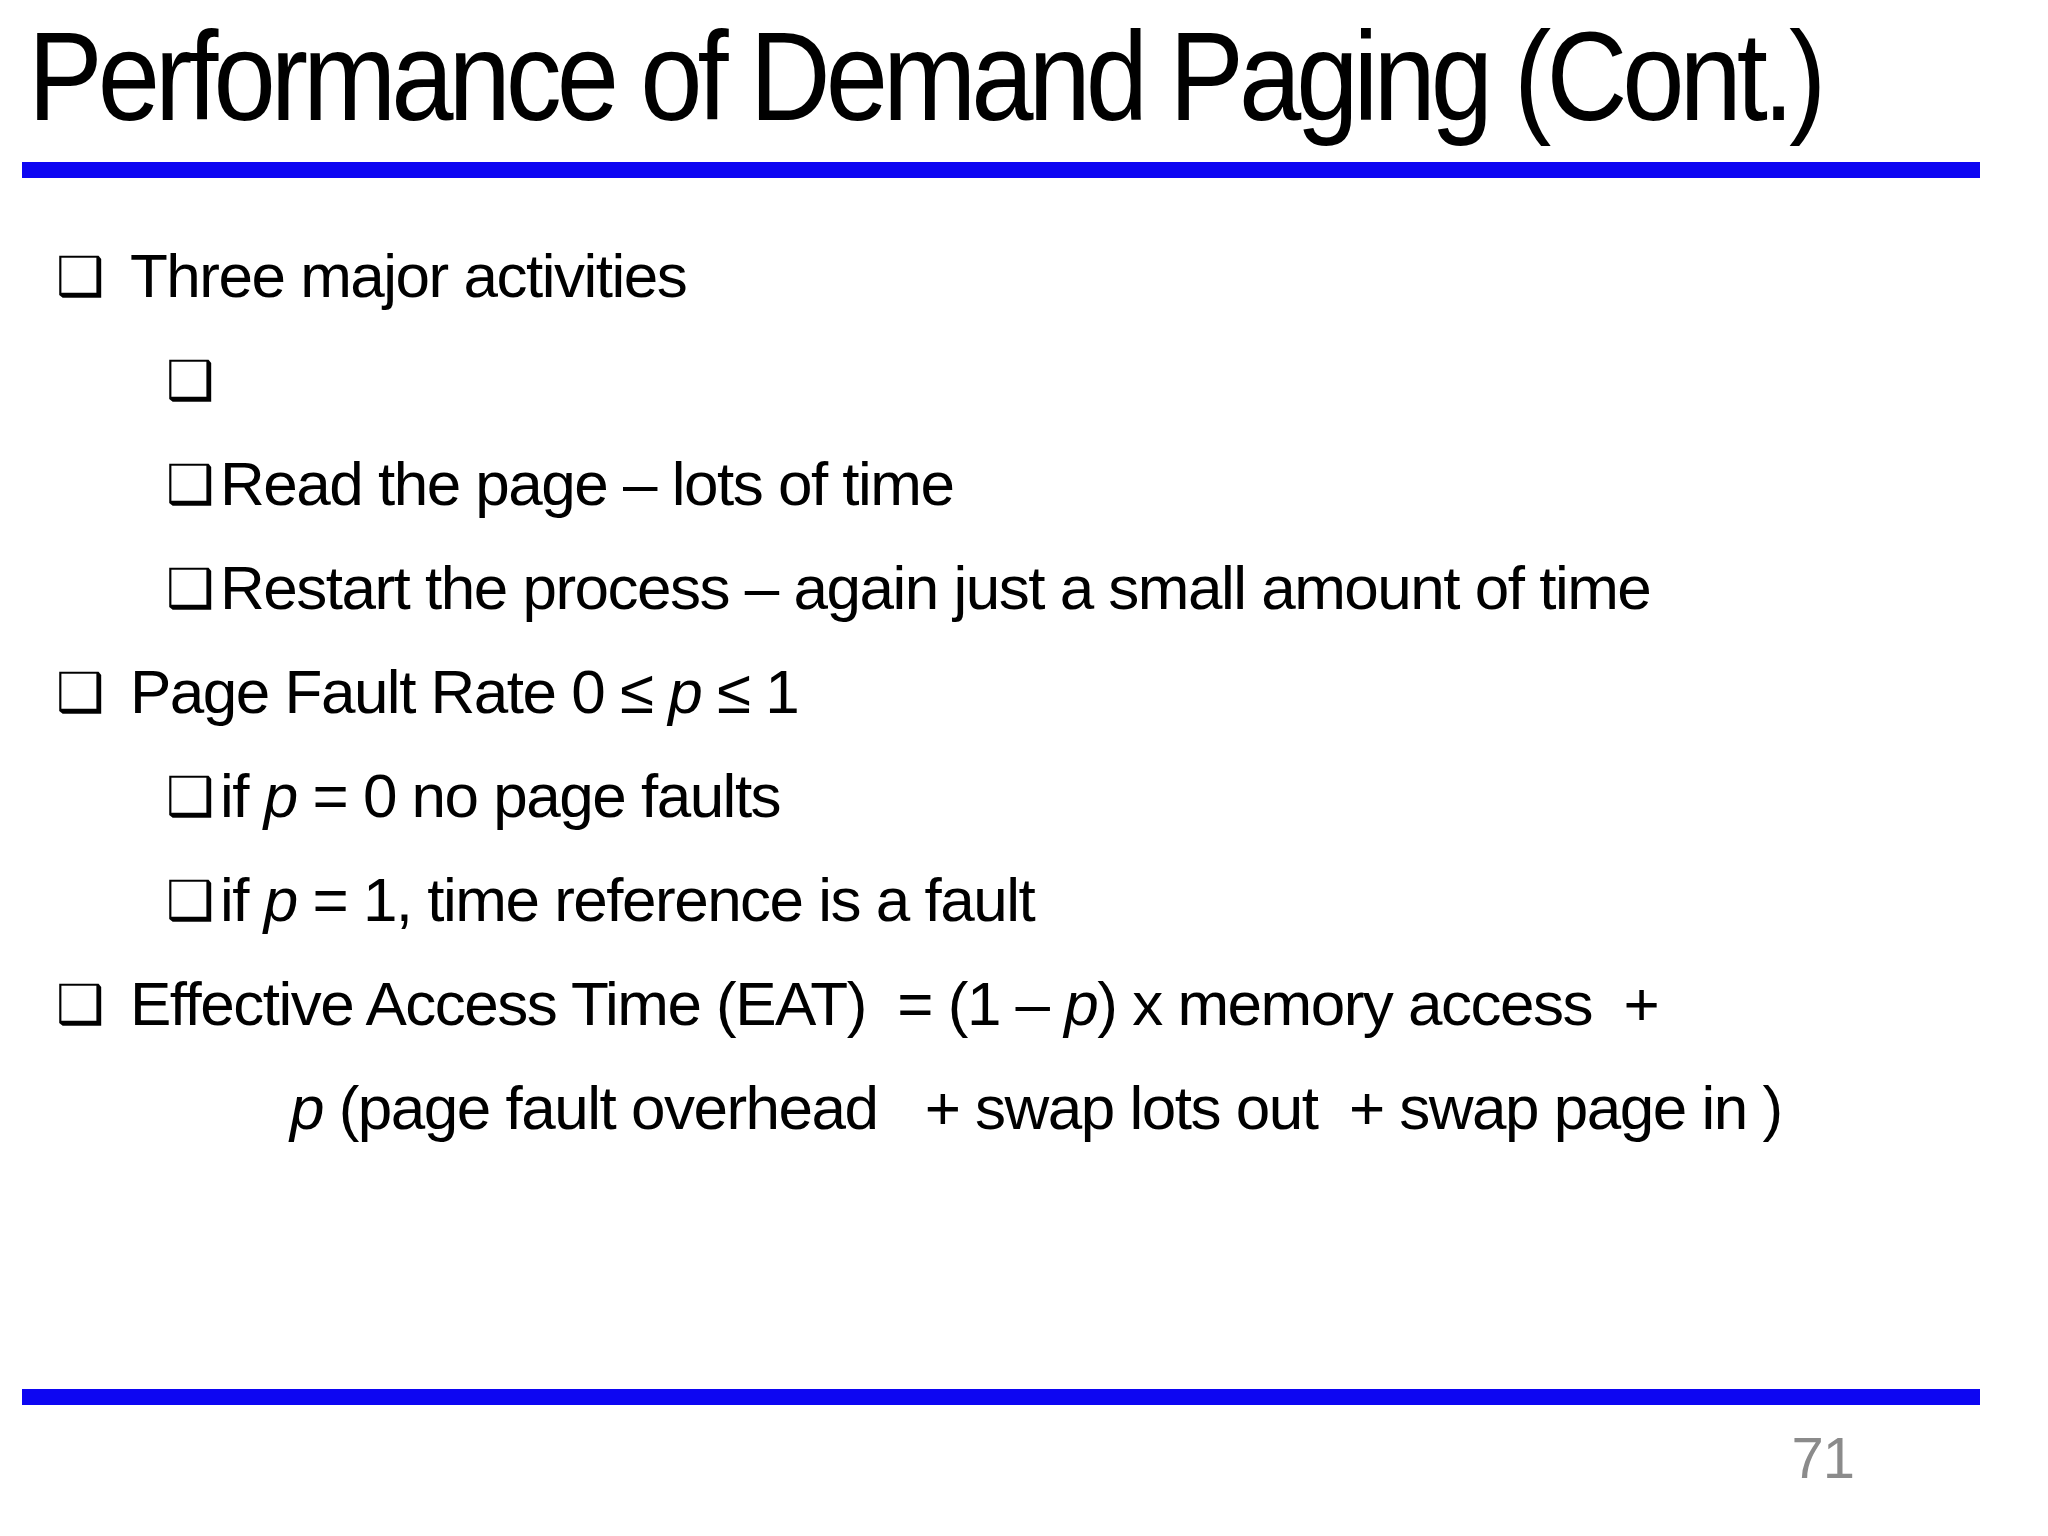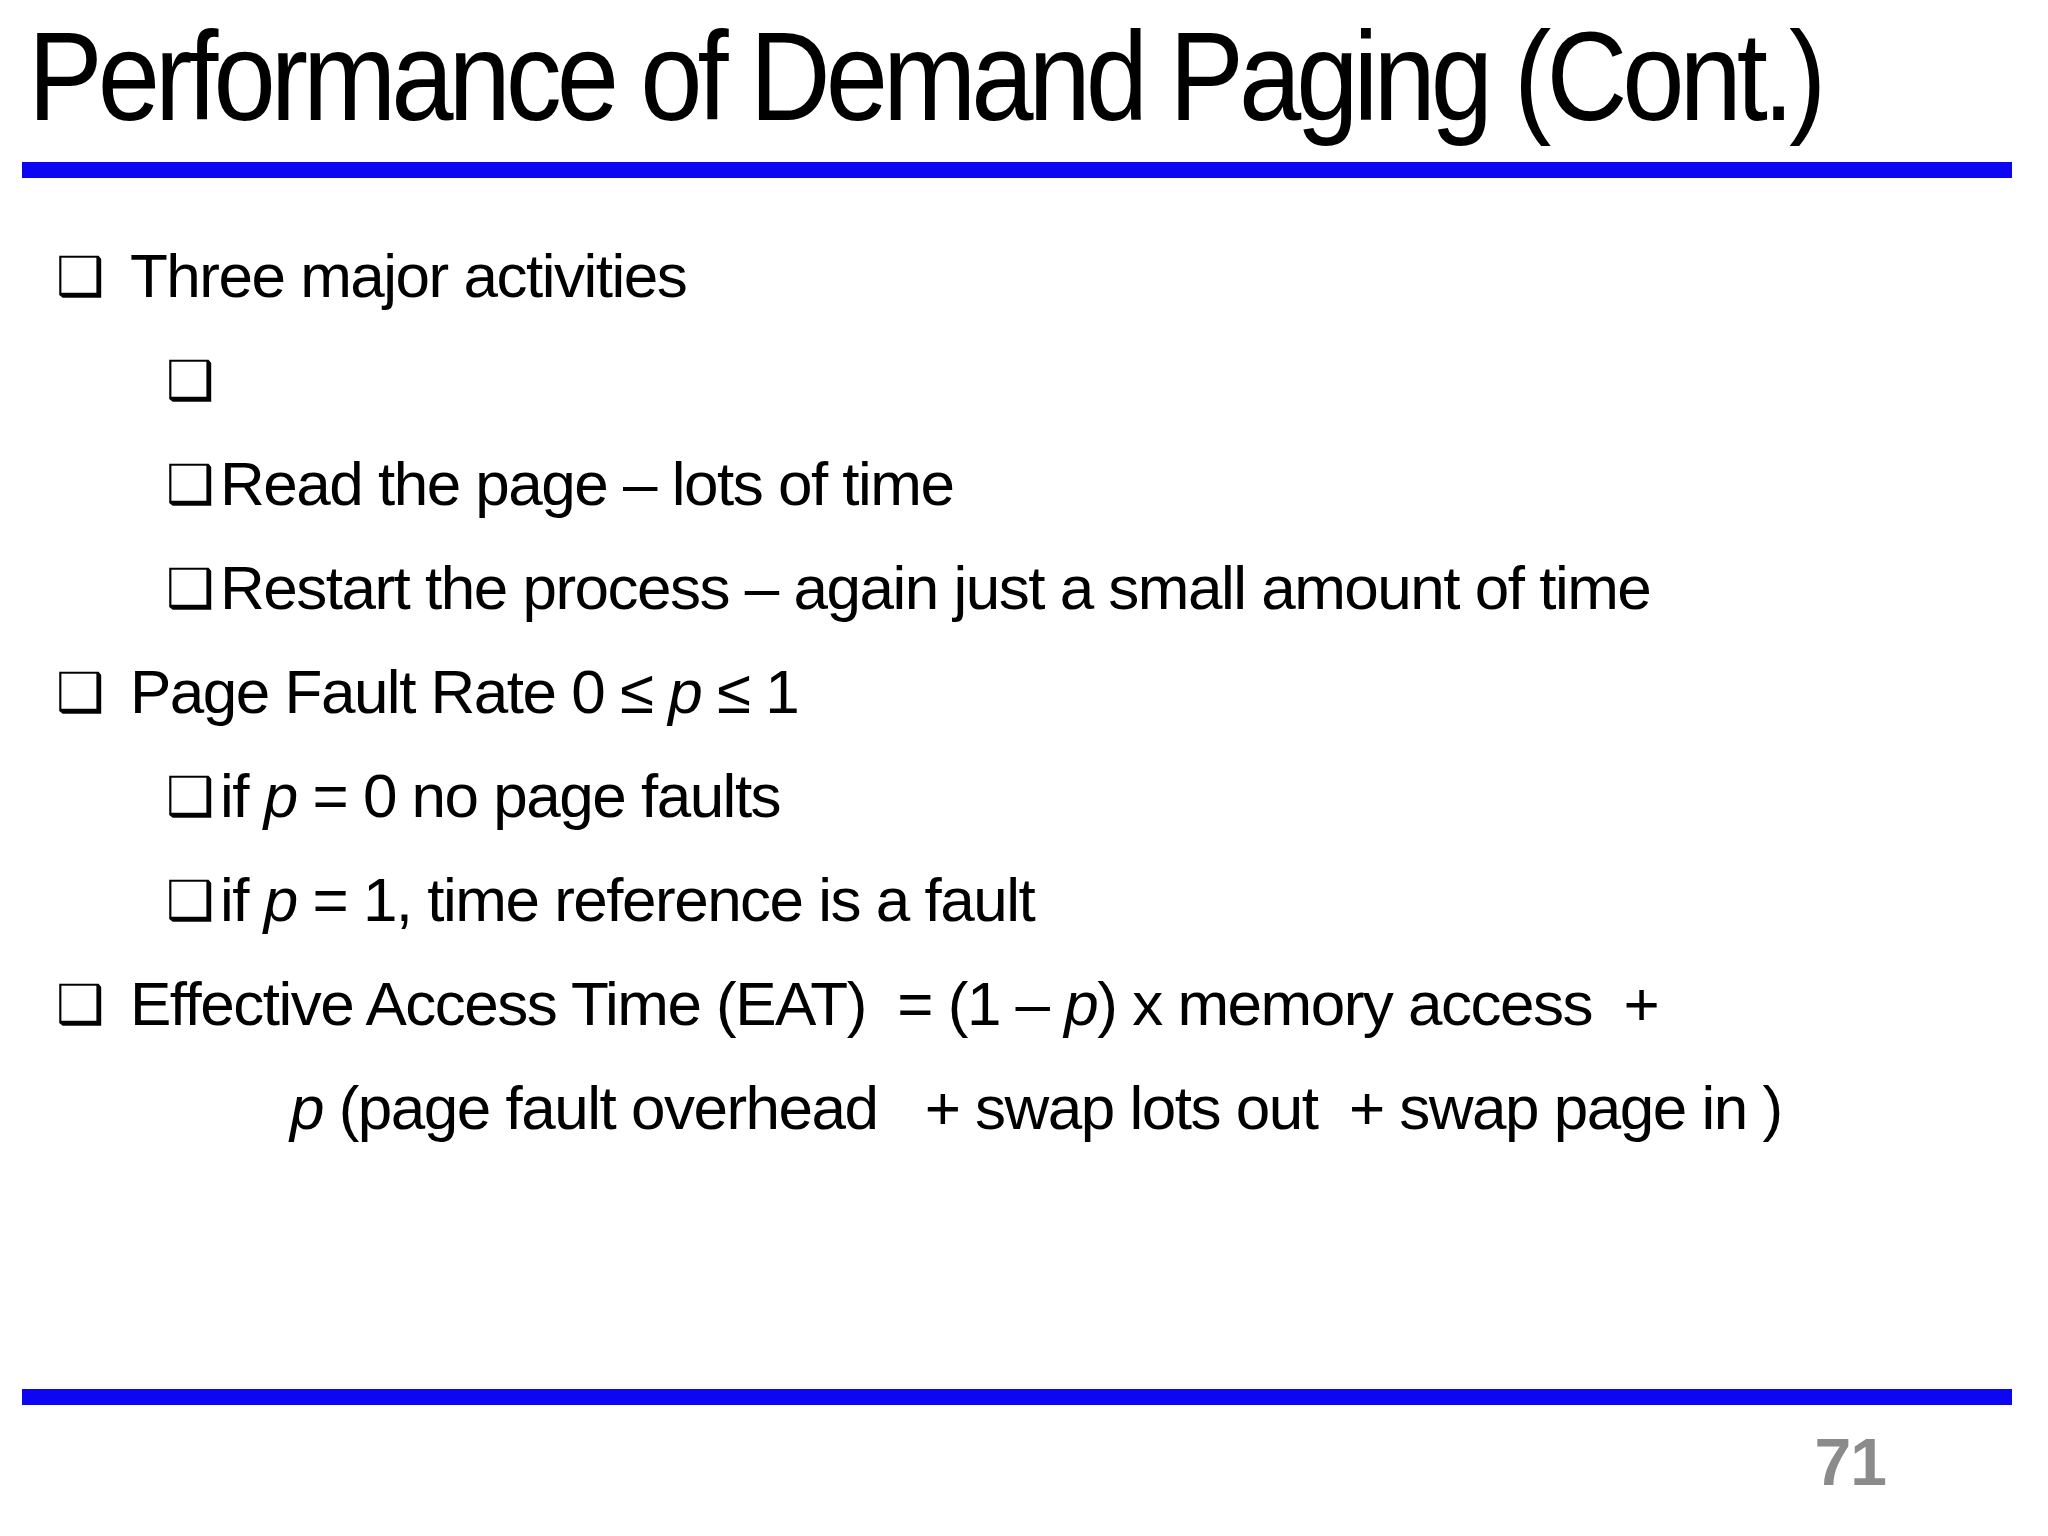--- a/index.html
+++ b/index.html
@@ -8,21 +8,20 @@
     background: #ffffff;
   }
   .slide {
     position: relative;
     width: 1980px;
     height: 1536px;
     background: #ffffff;
     color: #000000;
     font-family: "Liberation Sans", sans-serif;
     overflow: hidden;
-    padding-left: 32px;
   }
   .slide-title {
     position: absolute;
     top: 2px;
     left: 28px;
     font-size: 112px;
     line-height: 134px;
     letter-spacing: -5px;
     white-space: nowrap;
     transform: scaleY(1.12);
@@ -63,22 +62,22 @@
   .l2 { padding-left: 166px; }
   .l2 .bullet { width: 54px; }
   .l0 { padding-left: 290px; }
   .txt { flex: 1 1 auto; }
   .seg { white-space: pre-wrap; }
   .it { font-style: italic; }
   .page-number {
     position: absolute;
     top: 1424px;
     right: 126px;
-    font-size: 66px;
-    font-weight: 700;
+    font-size: 58px;
+    font-weight: 400;
     color: #8b8b8b;
     letter-spacing: -1px;
   }
 </style>
 </head>
 <body>
 
 <div class="slide">
 
   <div class="slide-title">Performance of Demand Paging (Cont.)</div>

